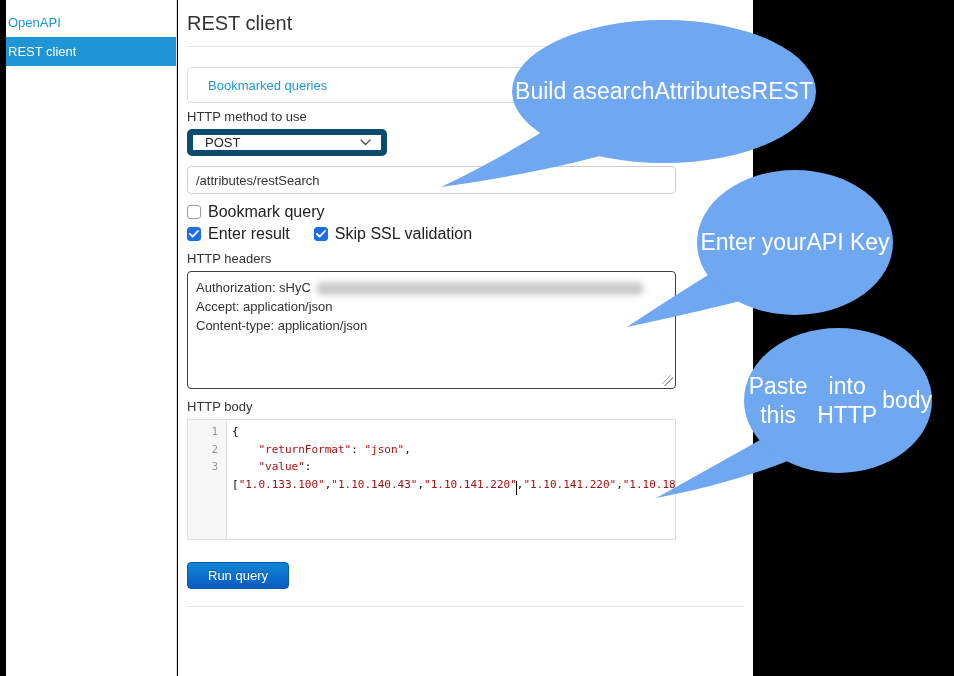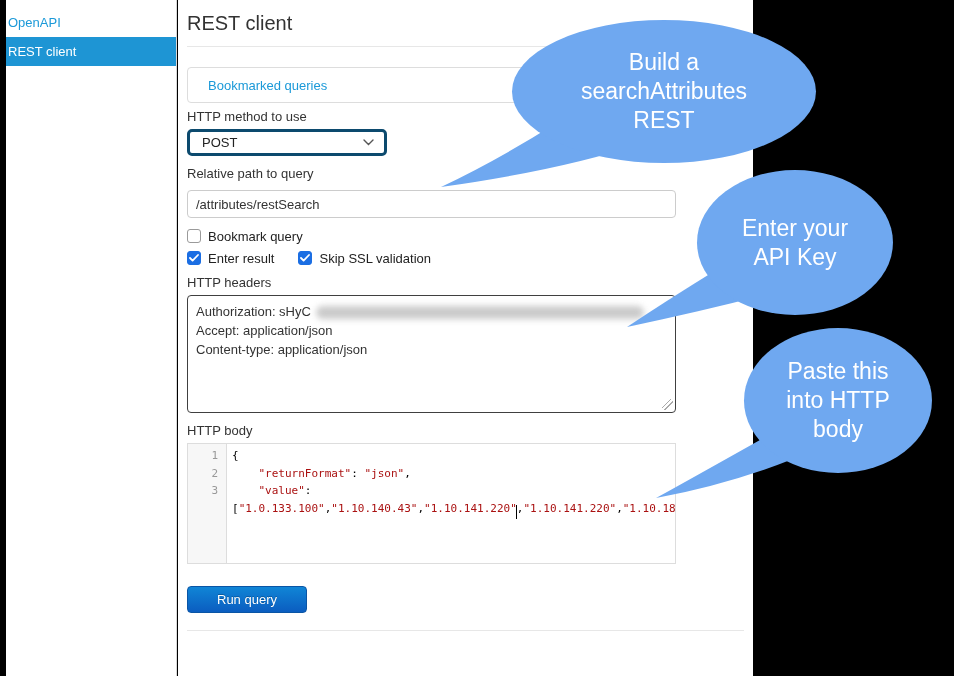--- a/index.html
+++ b/index.html
@@ -29,39 +29,39 @@
   .page-title { font-size: 20px; font-weight: 400; color: #333; margin-bottom: 11px; }
   hr.rule { border: none; border-top: 1px solid #e7e7e7; margin: 0 0 20px 0; width: 557px; }
   .accordion {
     width: 489px; height: 36px; border: 1px solid #ddd; border-radius: 4px;
     background: #fff; display: flex; align-items: center; padding-left: 20px;
     margin-bottom: 6px; cursor: pointer;
   }
   .accordion span { color: #1b99d8; font-size: 13px; }
   .field-label { font-size: 13px; color: #333; margin: 9px 0 5px 0; }
   .select {
-    width: 200px; height: 27px; border: 3px solid #0c4a6e; border-radius: 5px;
+    width: 200px; height: 27px; border: 6px solid #0c4a6e; border-radius: 5px;
     background: #fff; display: flex; align-items: center; justify-content: space-between;
     padding: 0 10px 0 12px; font-size: 13px; color: #222; cursor: pointer;
     margin-bottom: 10px;
   }
   .text-input {
     width: 489px; height: 28px; border: 1px solid #ccc; border-radius: 4px;
     font-size: 13px; color: #333; padding: 0 8px; display: flex; align-items: center;
     margin: 9px 0 10px 0; background: #fff;
   }
   .cb-row { display: flex; align-items: center; margin-bottom: 6px; height: 16px; }
   .cb {
     width: 14px; height: 14px; border-radius: 3px; margin-right: 7px;
     border: 1px solid #9a9a9a; background: #fff; flex: 0 0 auto; cursor: pointer;
     display: flex; align-items: center; justify-content: center;
   }
   .cb.checked { background: #1b6ee3; border-color: #1b6ee3; }
   .cb.checked svg { display: block; }
-  .cb-label { font-size: 13px; color: #222; margin-right: 24px; }
+  .cb-label { font-size: 16px; color: #222; margin-right: 24px; }
   .textarea {
     position: relative; width: 489px; height: 118px; border: 1px solid #404040;
     border-radius: 4px; background: #fff; font-size: 13px; color: #333;
     line-height: 19px; padding: 6px 8px; margin-bottom: 1px;
   }
   .redacted {
     display: inline-block; width: 328px; height: 13px; background: #bdbdbd;
     border-radius: 7px; filter: blur(3px); opacity: .8; vertical-align: middle;
     margin-left: 5px;
   }
@@ -83,31 +83,31 @@
     background: #f7f7f7; border-right: 1px solid #ddd;
   }
   .lines { position: relative; padding-top: 3px; }
   .line { display: flex; }
   .ln { width: 39px; flex: 0 0 auto; text-align: right; padding-right: 9px; color: #999; }
   .code { flex: 1; white-space: pre-wrap; overflow-wrap: break-word; color: #000; padding-left: 5px; padding-right: 3px; }
   .tok-str { color: #aa1111; }
   .text-cursor { position: absolute; left: 328px; top: 61px; width: 1px; height: 14px; background: #000; }
   
   .btn-primary {
-    display: inline-block; margin-top: 11px; height: 27px; padding: 0 29px;
+    display: inline-block; margin-top: 11px; height: 27px; padding: 0 20px;
     border: 1px solid #0a55a5; border-radius: 4px; cursor: pointer;
     background: linear-gradient(#1085d6, #0b5dc0);
     color: #fff; font-size: 13px; line-height: 25px;
     text-shadow: 0 -1px 0 rgba(0,0,0,.25);
   }
   hr.rule2 { border: none; border-top: 1px solid #e7e7e7; margin: 17px 0 0 0; width: 557px; }
   
   .bubble {
     position: absolute; border-radius: 50%; background: #6fa8f0; z-index: 10;
-    display: flex; flex-direction: column; align-items: center; justify-content: center;
+    display: flex; flex-direction: row; align-items: center; justify-content: center;
     color: #fff; font-size: 23px; line-height: 29px; text-align: center;
   }
   .tails { position: absolute; left: 0; top: 0; z-index: 9; pointer-events: none; }
 </style>
 </head>
 <body>
 
 <div class="sidebar">
   <div class="side-item">OpenAPI</div>
   <div class="side-item active">REST client</div>
@@ -124,21 +124,20 @@
   <div class="field-label" style="margin-top:4px">HTTP method to use</div>
   <div class="select">
     <span>POST</span>
     <span style="display:flex">
       <svg width="11" height="7" viewBox="0 0 11 7">
           <path d="M1 1l4.5 4.5L10 1" stroke="#555" stroke-width="1.4" fill="none" stroke-linecap="round"></path>
         </svg>
     </span>
   </div>
 
-  <div class="field-label" style="margin-top:0">Relative path to query</div>
   <div class="text-input">
     <span>/attributes/restSearch</span>
   </div>
 
   <div class="cb-row">
     <span class="cb"></span>
     <span class="cb-label">Bookmark query</span>
   </div>
   <div class="cb-row">
     <span class="cb checked">

